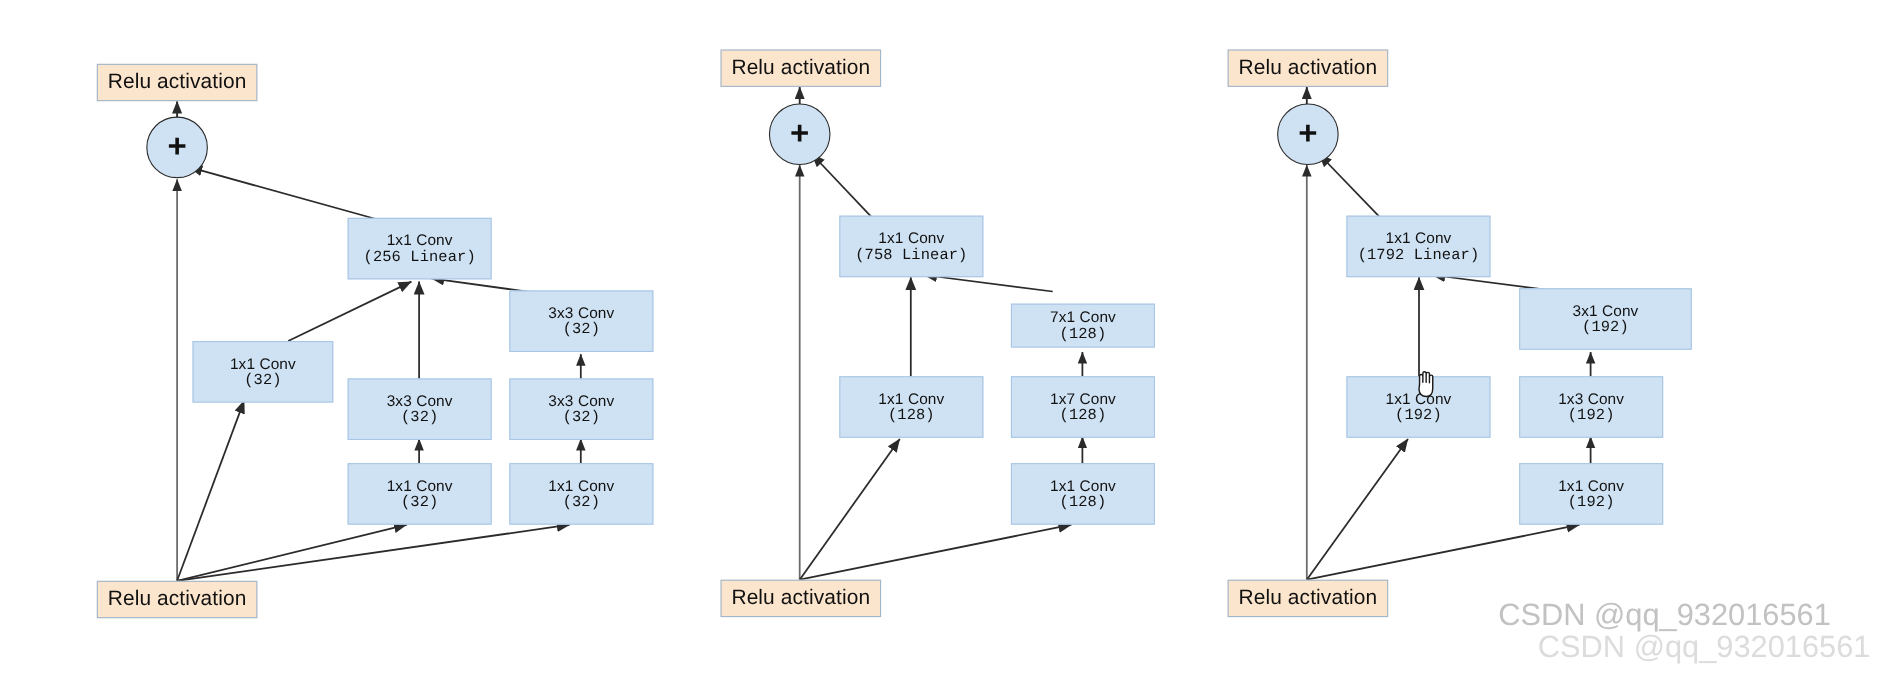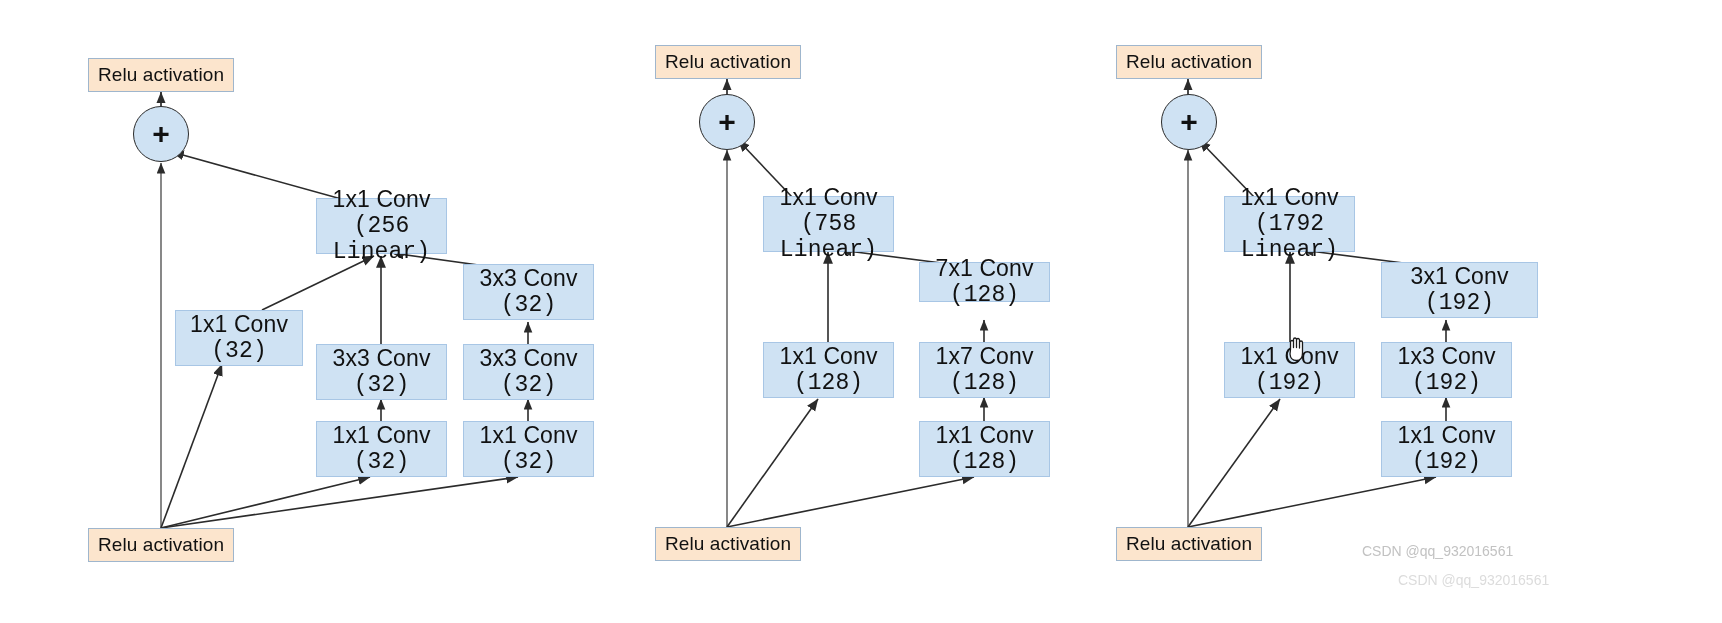--- a/index.html
+++ b/index.html
@@ -12,34 +12,34 @@
   svg.edges{position:absolute;left:0;top:0;width:1722px;height:623px;pointer-events:none;}
 
   .node{
     position:absolute;box-sizing:border-box;
     display:flex;flex-direction:column;align-items:center;justify-content:center;
     text-align:center;line-height:1.16;
     color:#111111;
   }
   .conv{
     background:#cfe2f3;border:1px solid #a8c6e5;
-    font-size:23px;letter-spacing:.1px;
+    font-size:14px;letter-spacing:.1px;
   }
   .relu{
     background:#fce5cd;border:1px solid #9fb6cd;
     font-size:19px;letter-spacing:.1px;
   }
   .plus{
     background:#cfe2f3;border:1.6px solid #2b2b2b;border-radius:50%;
     font-size:30px;font-weight:bold;color:#111;
     display:flex;align-items:center;justify-content:center;
   }
   .ln2{display:block;font-family:Liberation Mono, monospace;}
   .watermark{
-    position:absolute;color:#c2c2c2;font-size:14px;
+    position:absolute;color:#c2c2c2;font-size:28px;
     font-family:"Liberation Sans", sans-serif;white-space:nowrap;
   }
   .watermark.faint{color:#dcdcdc;}
   .cursor-hand{position:absolute;width:26px;height:30px;}
 </style>
 </head>
 <body>
 
 <div id="canvas">
 
@@ -159,21 +159,21 @@
 
   <div class="node plus" style="left:699px;top:94px;width:56px;height:56px;">
     <span>+</span>
   </div>
 
   <div class="node conv" style="left:763px;top:196px;width:131px;height:56px;">
     <span>1x1 Conv</span>
     <span class="ln2">(758 Linear)</span>
   </div>
 
-  <div class="node conv" style="left:919px;top:262px;width:131px;height:40px;">
+  <div class="node conv" style="left:919px;top:276px;width:131px;height:40px;">
     <span>7x1 Conv</span>
     <span class="ln2">(128)</span>
   </div>
 
   <div class="node conv" style="left:763px;top:342px;width:131px;height:56px;">
     <span>1x1 Conv</span>
     <span class="ln2">(128)</span>
   </div>
 
   <div class="node conv" style="left:919px;top:342px;width:131px;height:56px;text-align:right;">

